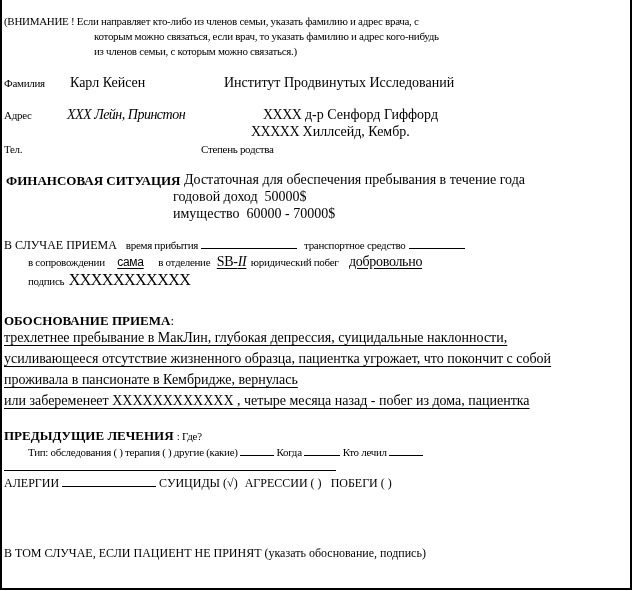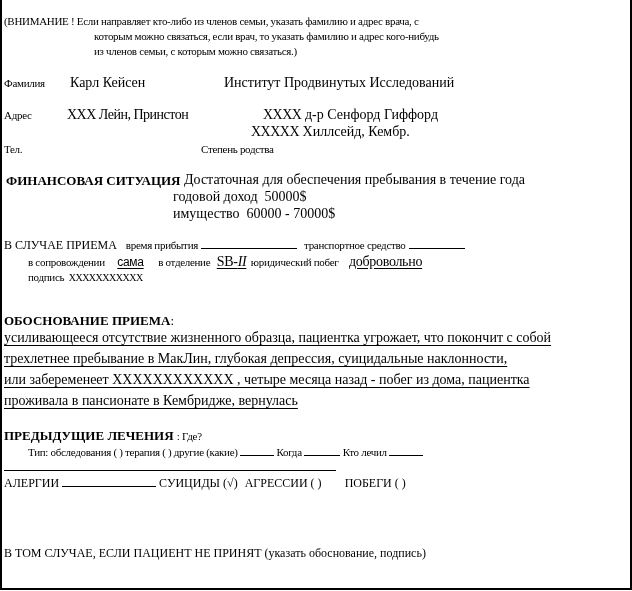--- a/index.html
+++ b/index.html
@@ -67,21 +67,21 @@
 
 <div class="line sm" style="left:4px; top:16px;">(ВНИМАНИЕ ! Если направляет кто-либо из членов семьи, указать фамилию и адрес врача, с</div>
 <div class="line sm" style="left:94px; top:31px;">которым можно связаться, если врач, то указать фамилию и адрес кого-нибудь</div>
 <div class="line sm" style="left:94px; top:46px;">из членов семьи, с которым можно связаться.)</div>
 
 <div class="line sm" style="left:4px; top:78px;">Фамилия</div>
 <div class="line lg" style="left:70px; top:76px;">Карл Кейсен</div>
 <div class="line lg" style="left:224px; top:76px;">Институт Продвинутых Исследований</div>
 
 <div class="line sm" style="left:4px; top:110px;">Адрес</div>
-<div class="line lg" style="left:67px; top:108px;">
+<div class="line lg" style="left:67px; top:108px;font-style:italic;">
   <span class="xx">XXX Лейн, Принстон</span>
 </div>
 <div class="line lg" style="left:263px; top:108px;">
   <span class="xx">XXXX</span>
   <span>д-р Сенфорд Гиффорд</span>
 </div>
 <div class="line lg" style="left:251px; top:125px;">
   <span class="xx">XXXXX</span>
   <span>Хиллсейд, Кембр.</span>
 </div>
@@ -109,31 +109,31 @@
 <div class="line sm" style="left:28px; top:255px;">
   <span>в сопровождении</span>
   <span class="u lg" style="font-family:'Liberation Sans','DejaVu Sans',sans-serif; font-size:12px; margin-left:4px; padding:0 6px;">сама</span>
   <span style="margin-left:6px;text-align:center;">в отделение</span>
   <span class="u lg" style="margin-left:4px;"><span>SB-</span><span class="it">II</span></span>
   <span style="margin-left:2px;">юридический побег</span>
   <span class="u lg" style="margin-left:8px;">добровольно</span>
 </div>
 <div class="line sm" style="left:28px; top:272px;">
   <span>подпись</span>
-  <span class="xx" style="font-size:10px; margin-left:2px;">XXXXXXXXXXX</span>
+  <span class="xx" style="font-size:16px; margin-left:2px;">XXXXXXXXXXX</span>
 </div>
 
 <div class="line md" style="left:4px; top:314px;">
   <span class="b">ОБОСНОВАНИЕ ПРИЕМА</span><span>:</span>
 </div>
 <div class="reason" style="top:327px;">
+  <span class="row"><span>трехлетнее пребывание в МакЛин, глубокая депрессия, суицидальные наклонности,</span></span>
   <span class="row"><span>усиливающееся отсутствие жизненного образца, пациентка угрожает, что покончит с собой</span></span>
-  <span class="row"><span>трехлетнее пребывание в МакЛин, глубокая депрессия, суицидальные наклонности,</span></span>
+  <span class="row"><span>проживала в пансионате в Кембридже, вернулась</span></span>
   <span class="row"><span>или забеременеет  XXXXXXXXXXXX , четыре месяца назад - побег из дома, пациентка</span></span>
-  <span class="row"><span>проживала в пансионате в Кембридже, вернулась</span></span>
 </div>
 
 <div class="line md" style="left:4px; top:429px;">
   <span class="b">ПРЕДЫДУЩИЕ ЛЕЧЕНИЯ</span>
   <span class="sm">: Где?</span>
 </div>
 <div class="line sm" style="left:28px; top:445px;">
   <span>Тип: обследования (  ) терапия  (  ) другие (какие)</span>
   <span class="blank" style="width:34px;"></span>
   <span>Когда</span>
@@ -142,16 +142,16 @@
   <span class="blank" style="width:34px;"></span>
 </div>
 <div class="line" style="left:4px; top:460px; font-size:12px;">
   <span class="blank" style="width:332px;"></span>
 </div>
 <div class="line" style="left:4px; top:476px; font-size:12px;">
   <span>АЛЕРГИИ</span>
   <span class="blank" style="width:94px;"></span>
   <span>СУИЦИДЫ (</span><span>√</span><span>)</span>
   <span style="margin-left:4px;">АГРЕССИИ  (   )</span>
-  <span style="margin-left:20px;">ПОБЕГИ (      )</span>
+  <span style="margin-left:6px;">ПОБЕГИ (      )</span>
 </div>
 
 <div class="line" style="left:4px; top:547px; font-size:12px;text-align:right;">В ТОМ СЛУЧАЕ, ЕСЛИ ПАЦИЕНТ НЕ ПРИНЯТ (указать обоснование, подпись)</div>
 
 </body></html>

